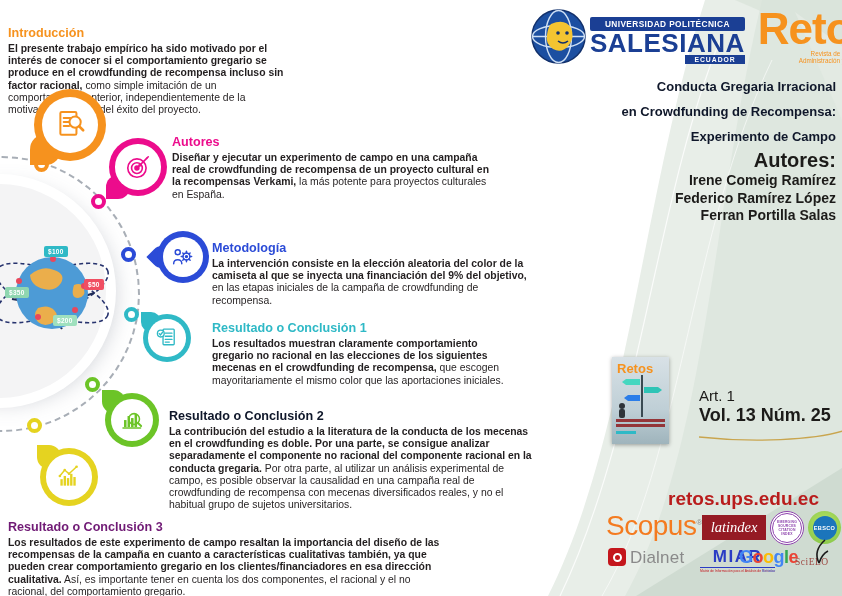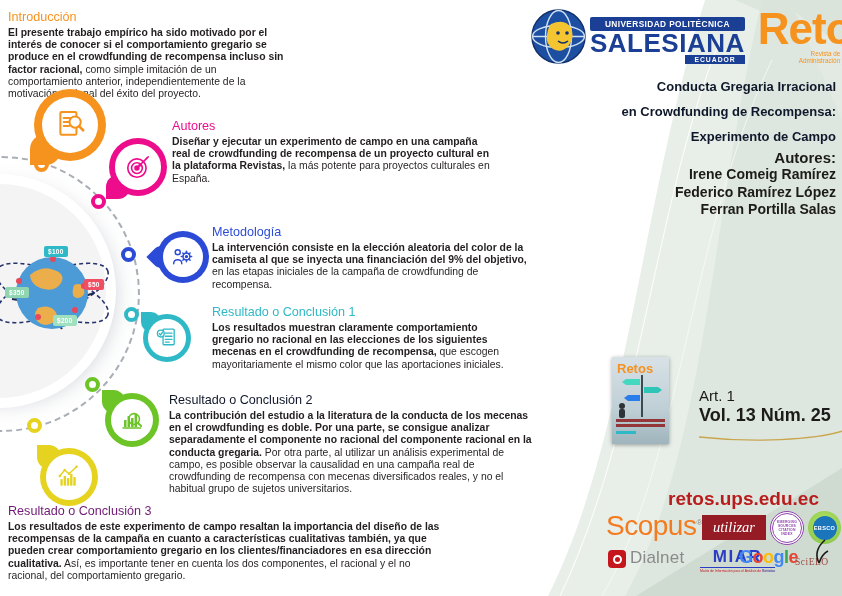--- a/index.html
+++ b/index.html
@@ -3,21 +3,21 @@
 <meta charset="utf-8">
 <style>
   html,body{margin:0;padding:0;background:#fff}
   .canvas{position:relative;width:842px;height:596px;background:#fff;overflow:hidden;
           font-family:"Liberation Sans",sans-serif;color:#231F20}
   .decor{position:absolute;inset:0;z-index:0}
   .layer{position:absolute;z-index:2}
 
   
   .sec{position:absolute;z-index:3}
-  .sec h3{margin:0 0 3px 0;font-size:12.6px;font-weight:400}
+  .sec h3{margin:16px 0 3px 0;font-size:12.6px;font-weight:700}
   .sec p{margin:0;font-size:10.4px;line-height:12.2px}
   .lead{font-weight:700}
   #sec-intro{left:8px;top:10px;width:281px}
   #sec-intro h3{color:#F6921E}
   #sec-objetivo{left:172px;top:119px;width:324px}
   #sec-objetivo h3{color:#EC0C8C}
   #sec-metodologia{left:212px;top:225px;width:318px}
   #sec-metodologia h3{color:#2B4BD7}
   #sec-r1{left:212px;top:305px;width:310px}
   #sec-r1 h3{color:#2FB9C6}
@@ -75,21 +75,21 @@
   .ups-ecuador{align-self:flex-end;background:#1B3F94;color:#fff;font-size:6.8px;font-weight:700;
                letter-spacing:1px;padding:1px 9px;margin-top:-1px}
   .logo-divider{width:5px;height:52px;background:#1B3F94;margin:0 7px 0 6px}
   .retos-logo{display:flex;flex-direction:column;align-items:flex-end}
   .retos-word{color:#F6921E;font-weight:700;font-size:44px;line-height:40px;letter-spacing:-1px}
   .retos-sub{color:#F6921E;font-size:6.3px;line-height:7px;text-align:right;margin-top:1px}
 
   .main-title{position:absolute;right:6px;top:74px;width:430px;text-align:right;z-index:3;
               font-weight:700;font-size:13px;line-height:25px;color:#0f172a}
   .authors{position:absolute;right:6px;top:149px;text-align:right;z-index:3}
-  .authors .label{font-size:15px;font-weight:700;color:#1C1B19}
+  .authors .label{font-size:20px;font-weight:700;color:#1C1B19}
   .authors .name{font-size:14px;font-weight:700;line-height:17.5px;color:#1C1B19}
 
   .cover{position:absolute;left:612px;top:357px;width:57px;height:87px;z-index:3;
          background:linear-gradient(180deg,#D8E1E6 0%,#BFCfd6 60%,#9FB4BC 100%);
          box-shadow:0 1px 4px rgba(0,0,0,.35);overflow:hidden}
   .cover .cover-retos{color:#F6921E;font-weight:700;font-size:13px;line-height:12px;margin:6px 0 0 5px}
   .cover .redbar{position:absolute;left:4px;right:4px;height:3px;background:#8E1B1E;opacity:.85}
   .cover .redbar.b1{top:62px}
   .cover .redbar.b2{top:67px}
   .cover .tealbar{position:absolute;left:4px;top:74px;width:20px;height:3px;background:#2FB9C6}
@@ -108,21 +108,21 @@
   .esci{position:absolute;left:770px;top:511px;z-index:3;width:34px;height:34px;border-radius:50%;
         background:#fff;border:3px double #8E44AD;box-sizing:border-box;
         display:flex;flex-direction:column;align-items:center;justify-content:center}
   .esci span{font-size:3.4px;line-height:4px;color:#8E44AD;font-weight:700;letter-spacing:.2px}
   .ebsco{position:absolute;left:808px;top:511px;z-index:3;width:33px;height:33px;border-radius:50%;
          background:radial-gradient(circle at 50% 40%, #BFE66B 0%, #7DC242 100%);
          display:flex;align-items:center;justify-content:center}
   .ebsco .disc{width:24px;height:24px;border-radius:50%;background:#1B75BB;color:#fff;
                display:flex;align-items:center;justify-content:center;font-size:5.6px;font-weight:700;letter-spacing:.3px}
 
-  .dialnet{position:absolute;left:608px;top:548px;z-index:3;display:flex;align-items:flex-end}
+  .dialnet{position:absolute;left:608px;top:548px;z-index:3;display:flex;align-items:flex-start}
   .dialnet .dicon{width:18px;height:18px;border-radius:4px;background:#C4161C;margin-right:4px;
                   display:flex;align-items:center;justify-content:center}
   .dialnet .dicon::after{content:"";width:9px;height:9px;border-radius:50%;border:2px solid #fff;box-sizing:border-box}
   .dialnet .dtext{font-size:17px;color:#8A8A8A;letter-spacing:.2px}
   .miar{position:absolute;left:700px;top:547px;z-index:3;text-align:center}
   .miar .mword{font-size:17px;font-weight:700;color:#2A3CC4;letter-spacing:1.5px;border-bottom:1px solid #2A3CC4}
   .miar .msub{font-size:3.4px;color:#C4161C;margin-top:1px}
   .google{position:absolute;left:739px;top:547px;z-index:3;text-align:center}
   .google .gword{font-size:18px;font-weight:700;letter-spacing:-.5px}
   .google .gword span:nth-child(1){color:#4285F4}
@@ -286,21 +286,21 @@
       </svg>
     </div>
   </div>
 
   <div class="sec" id="sec-intro">
     <h3>Introducción</h3>
     <p><span class="lead">El presente trabajo empírico ha sido motivado por el interés de conocer si el comportamiento gregario se produce en el crowdfunding de recompensa incluso sin factor racional,</span><span> como simple imitación de un comportamiento anterior, independientemente de la motivación racional del éxito del proyecto.</span></p>
   </div>
   <div class="sec" id="sec-objetivo">
     <h3>Autores</h3>
-    <p><span class="lead">Diseñar y ejecutar un experimento de campo en una campaña real de crowdfunding de recompensa de un proyecto cultural en la plataforma Revistas,</span><span> la más potente para proyectos culturales en España.</span></p>
+    <p><span class="lead">Diseñar y ejecutar un experimento de campo en una campaña real de crowdfunding de recompensa de un proyecto cultural en la recompensas Verkami,</span><span> la más potente para proyectos culturales en España.</span></p>
   </div>
   <div class="sec" id="sec-metodologia">
     <h3>Metodología</h3>
     <p><span class="lead">La intervención consiste en la elección aleatoria del color de la camiseta al que se inyecta una financiación del 9% del objetivo,</span><span> en las etapas iniciales de la campaña de crowdfunding de recompensa.</span></p>
   </div>
   <div class="sec" id="sec-r1">
     <h3>Resultado o Conclusión 1</h3>
     <p><span class="lead">Los resultados muestran claramente comportamiento gregario no racional en las elecciones de los siguientes mecenas en el crowdfunding de recompensa,</span><span> que escogen mayoritariamente el mismo color que las aportaciones iniciales.</span></p>
   </div>
   <div class="sec" id="sec-r2">
@@ -369,21 +369,21 @@
     <div class="art">Art. 1</div>
     <div class="vol">Vol. 13 Núm. 25</div>
     <svg width="150" height="16" viewBox="0 0 150 16" style="margin-top:3px">
       <path d="M0,8 C55,14 115,11 144,2 L147,9" fill="none" stroke="#C9A54E" stroke-width="1.4"></path>
     </svg>
   </div>
 
   <div class="website">retos.ups.edu.ec</div>
 
   <div class="scopus"><span>Scopus</span><sup>®</sup></div>
-  <div class="latindex">utilizar</div>
+  <div class="latindex">latindex</div>
   <div class="esci">
     <span>EMERGING</span>
     <span>SOURCES</span>
     <span>CITATION</span>
     <span>INDEX</span>
   </div>
   <div class="ebsco">
     <div class="disc">EBSCO</div>
   </div>
 

